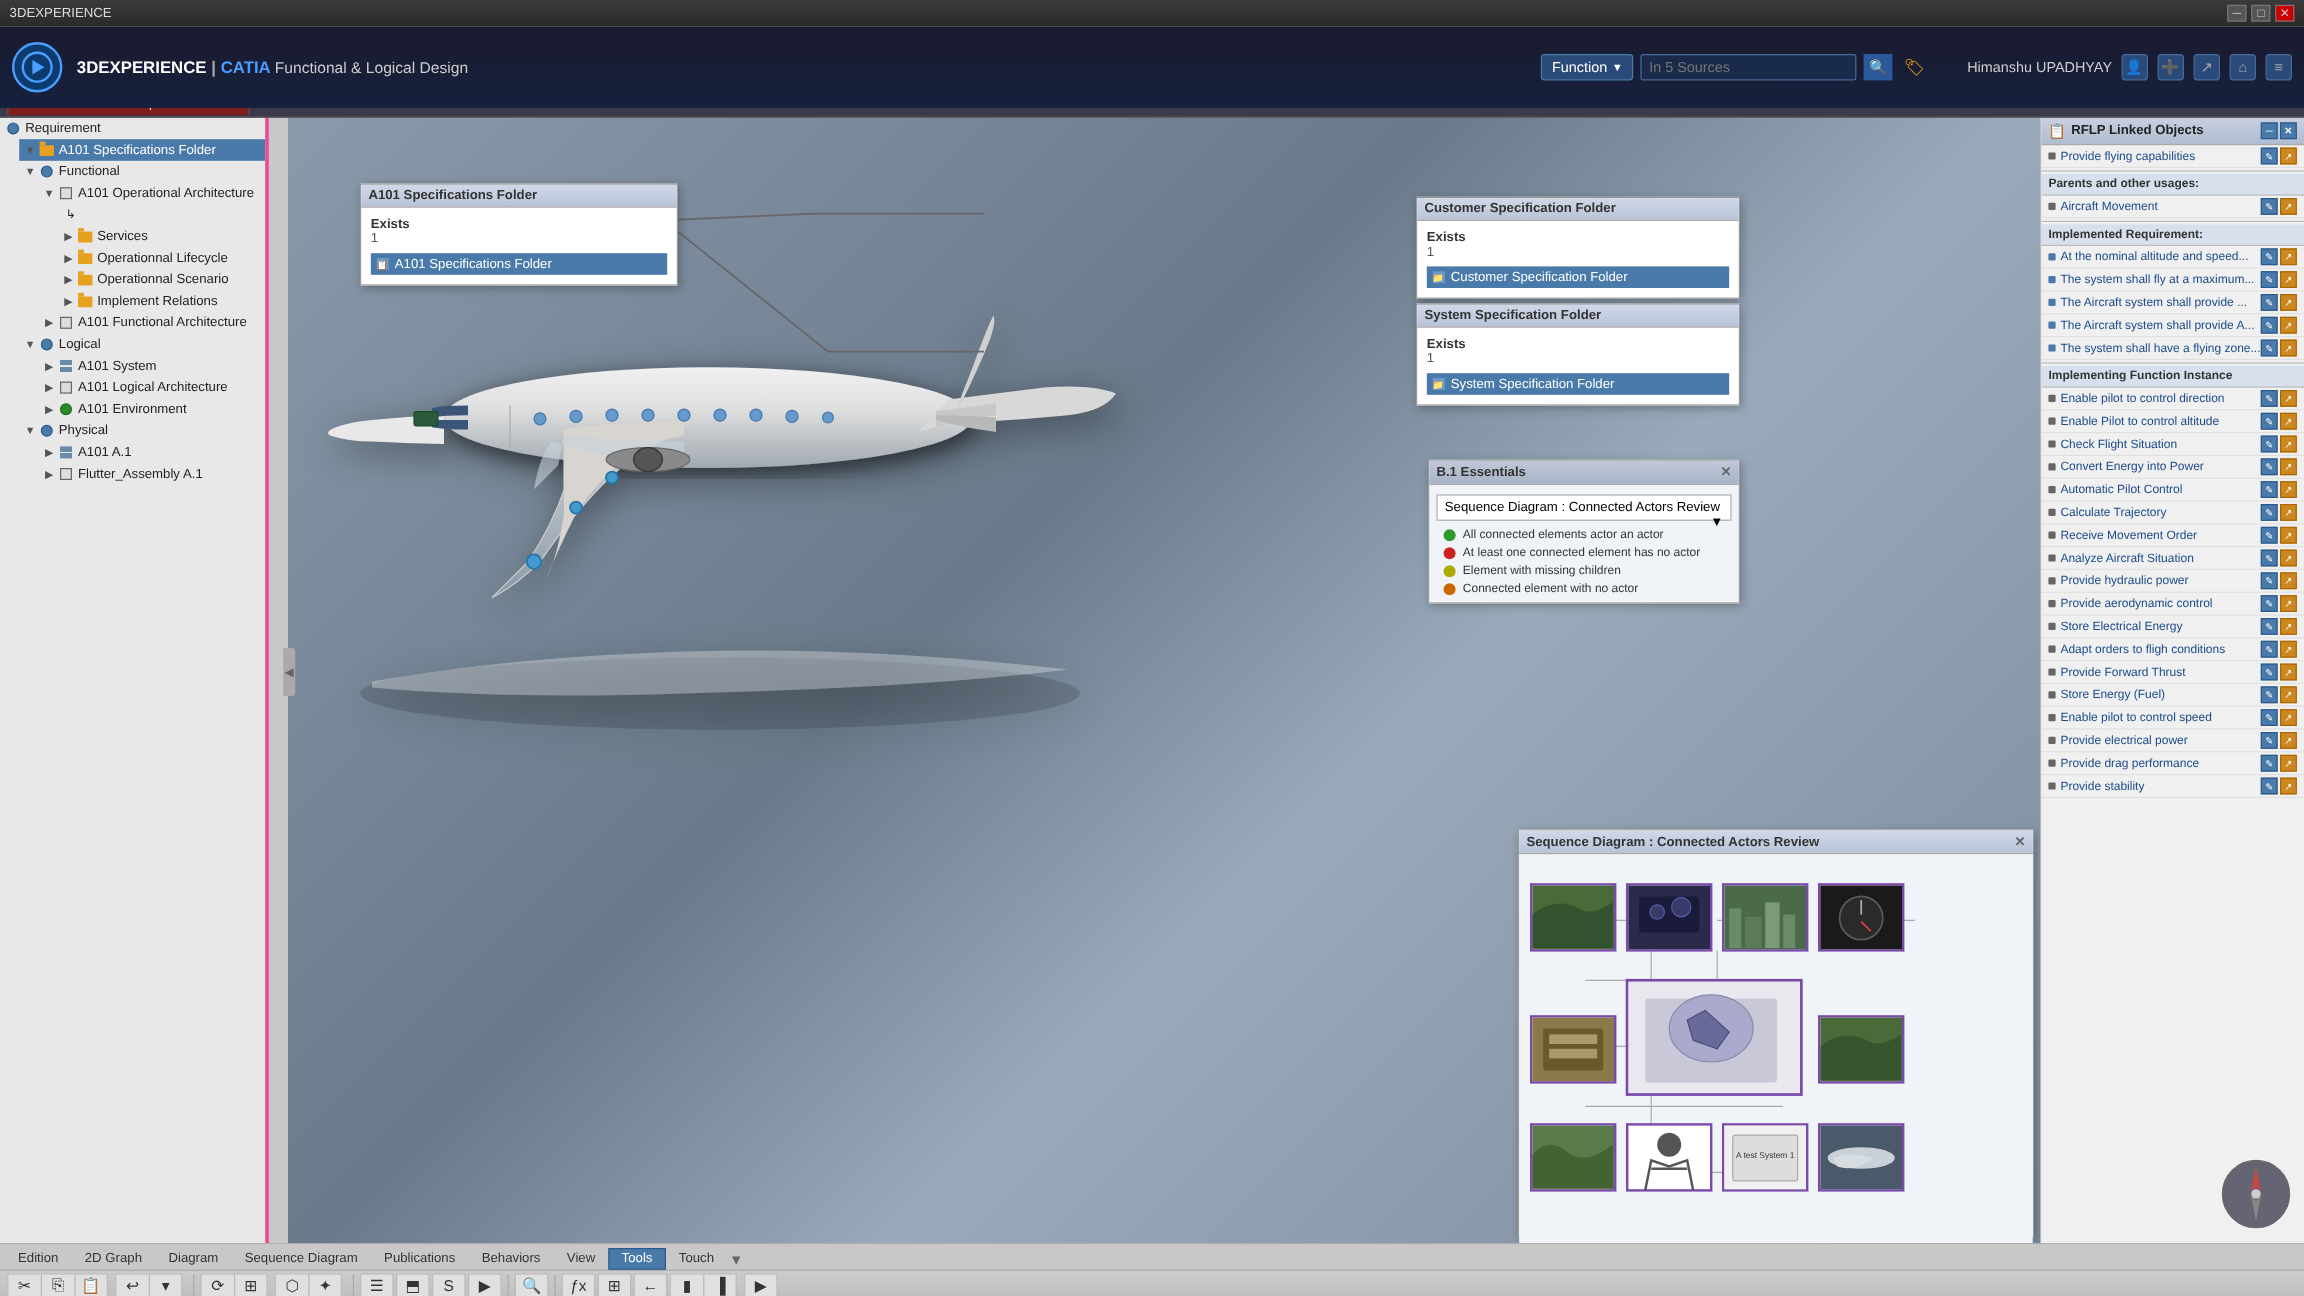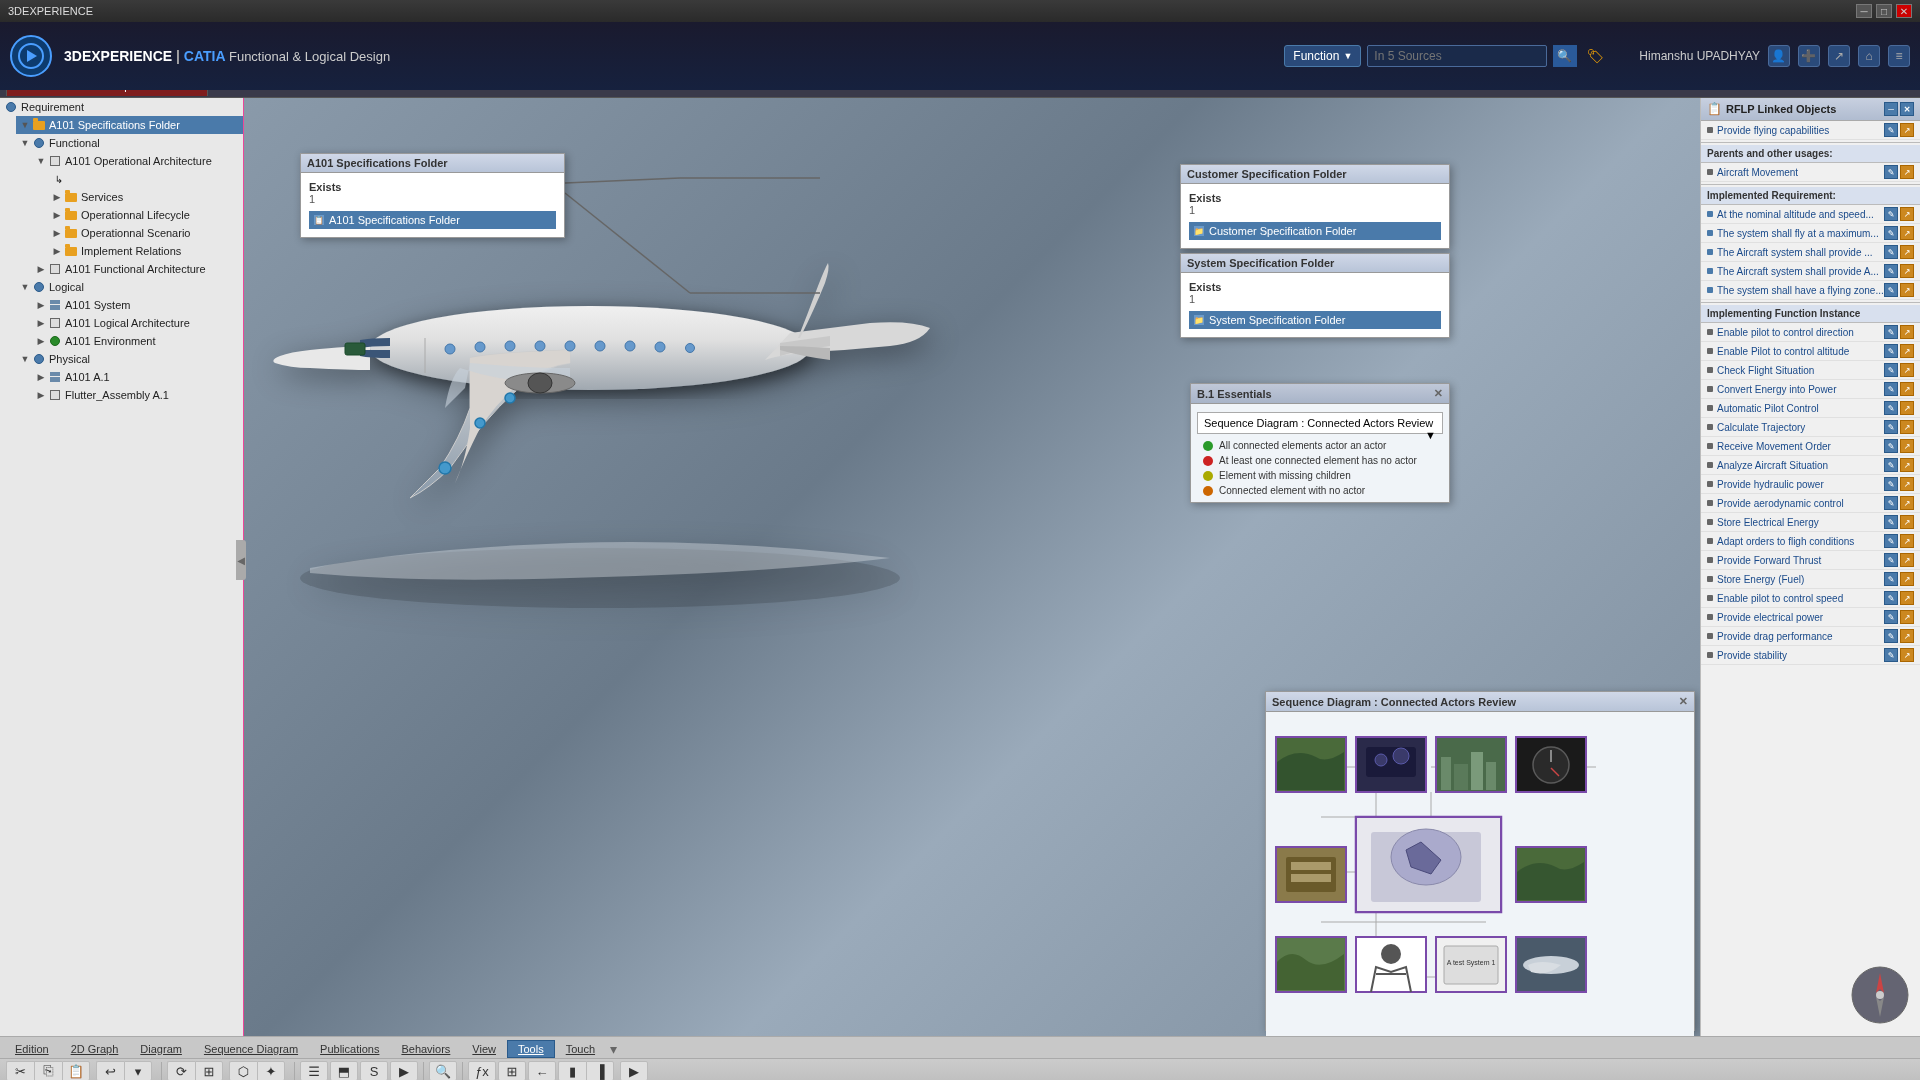--- a/index.html
+++ b/index.html
@@ -52,22 +52,22 @@
       height: 20px; padding: 0 10px; background: #2a3a5a; color: #ccc;
       border: 1px solid #555; border-bottom: none; font-size: 11px;
       display: flex; align-items: center; gap: 6px; cursor: pointer; margin-right: 2px;
     }
     .tab.active { background: #7f1d1d; color: white; padding-left: 44px; }
     .tab-close { font-size: 10px; color: #aaa; cursor: pointer; }
     #tab-add { color: #aaa; font-size: 16px; cursor: pointer; margin-left: 4px; }
 
     
     #left-panel {
-      position: absolute; top: 98px; left: 0; width: 244px; bottom: 44px;
-      background: #e8e8e8; border-right: 1px solid #ec4899; overflow-y: auto;
+      position: absolute; top: 98px; left: 0; width: 224px; bottom: 44px;
+      background: #e8e8e8; border-right: 3px solid #ec4899; overflow-y: auto;
       z-index: 90;
     }
     #left-panel-toggle {
       position: absolute; top: 50%; left: 236px; width: 10px; height: 40px;
       background: #aaa; z-index: 91; cursor: pointer; border-radius: 0 3px 3px 0;
       display: flex; align-items: center; justify-content: center; color: #666; font-size: 10px;
     }
     .tree-item {
       display: flex; align-items: center; padding: 2px 4px; cursor: pointer;
       font-size: 11px; color: #222;
@@ -181,21 +181,21 @@
       position: absolute; bottom: 0; left: 0; right: 0; height: 44px;
       background: linear-gradient(to bottom, #d8d8d8, #c0c0c0);
       border-top: 1px solid #aaa; z-index: 95;
     }
     #toolbar-tabs {
       display: flex; align-items: center; padding: 2px 4px 0; height: 22px;
       background: #c8c8c8; border-bottom: 1px solid #aaa;
     }
     .toolbar-tab {
       padding: 0 10px; height: 18px; font-size: 11px; cursor: pointer;
-      display: flex; align-items: center; color: #333; border: 1px solid transparent; text-decoration: underline;
+      display: flex; align-items: center; color: #333; border: 1px solid transparent;
     }
     .toolbar-tab.active { background: #4a7aaa; color: white; border-color: #2a5a8a; }
     #toolbar-tab-more { color: #666; font-size: 14px; cursor: pointer; margin-left: 4px; }
     #toolbar-buttons {
       display: flex; align-items: center; padding: 2px 6px; gap: 2px;
     }
     .tb-btn {
       width: 28px; height: 20px; background: #e0e0e0; border: 1px solid #bbb;
       cursor: pointer; display: flex; align-items: center; justify-content: center;
       font-size: 13px; color: #333; border-radius: 2px;

